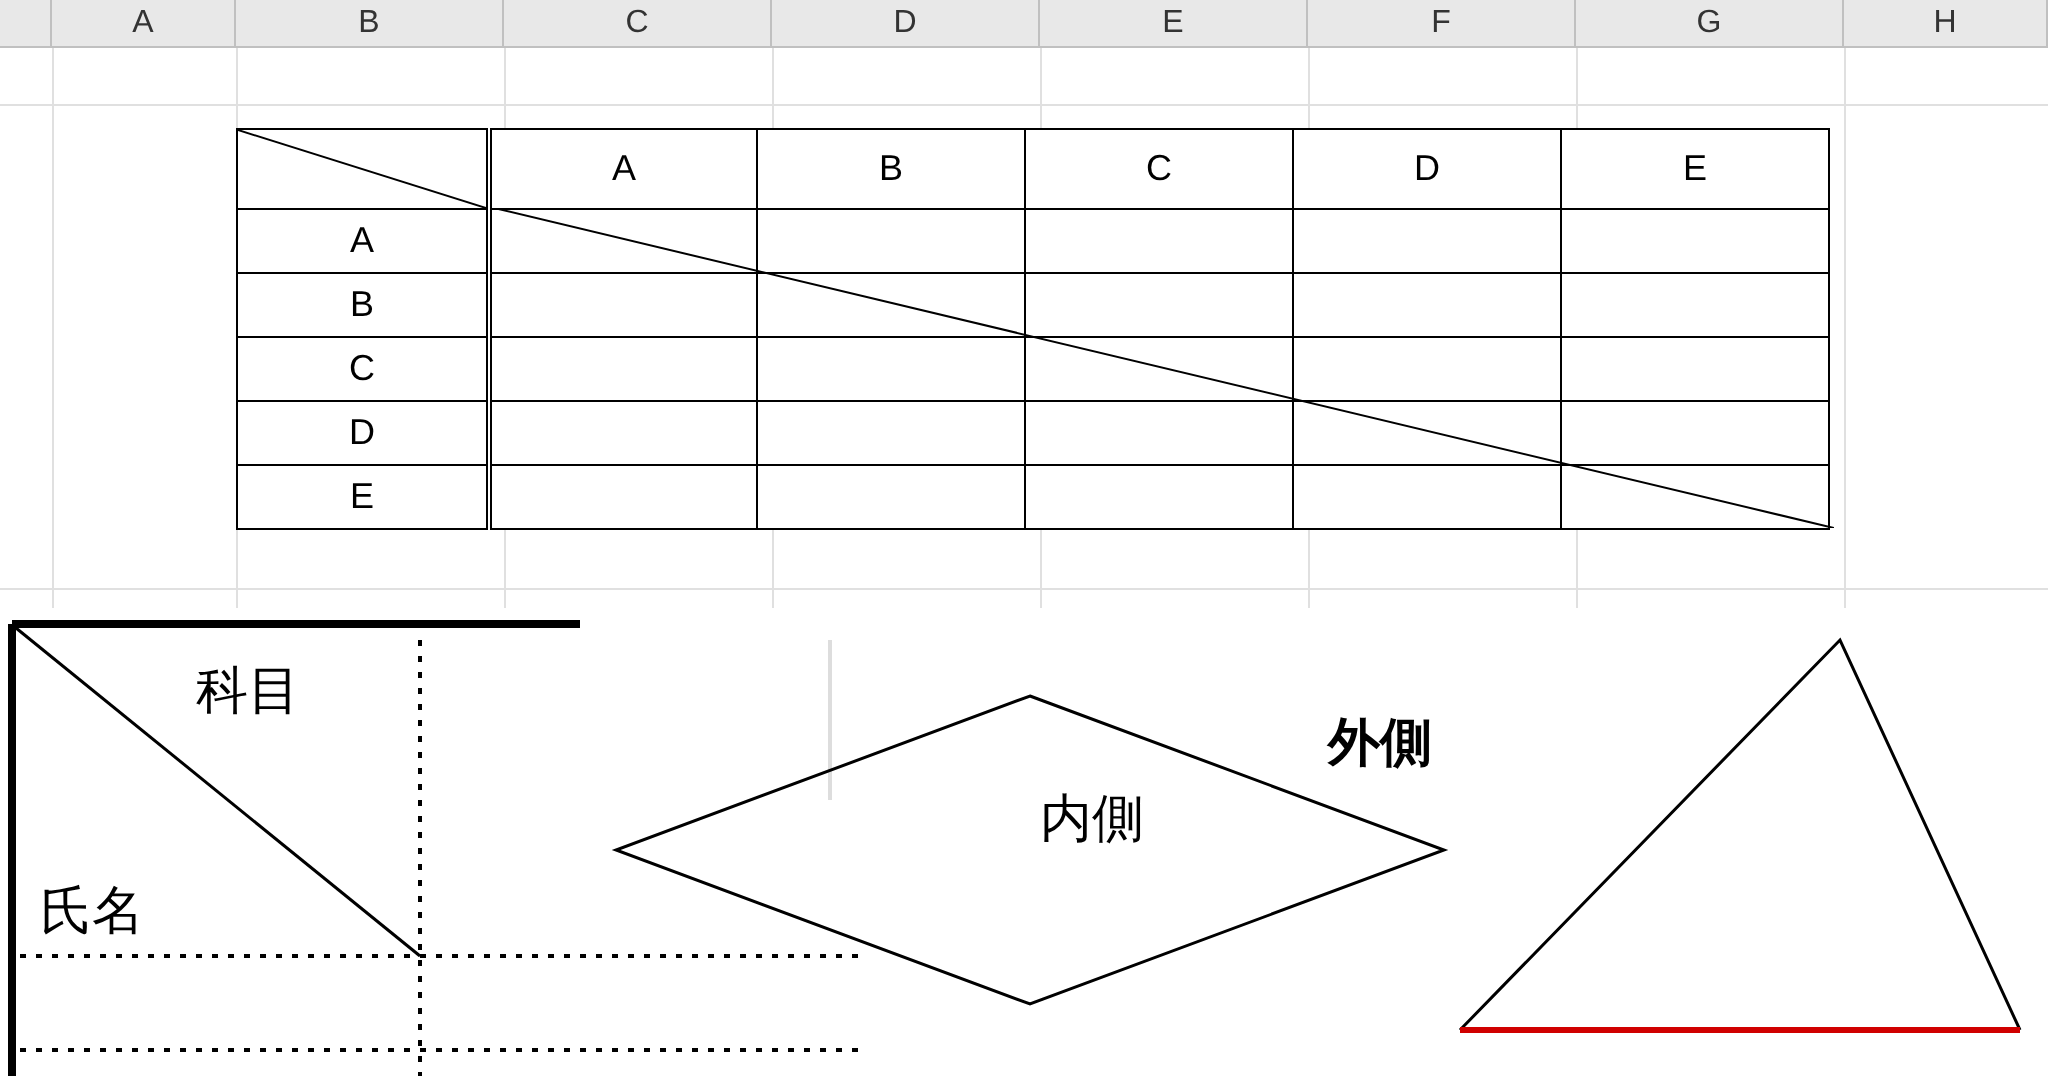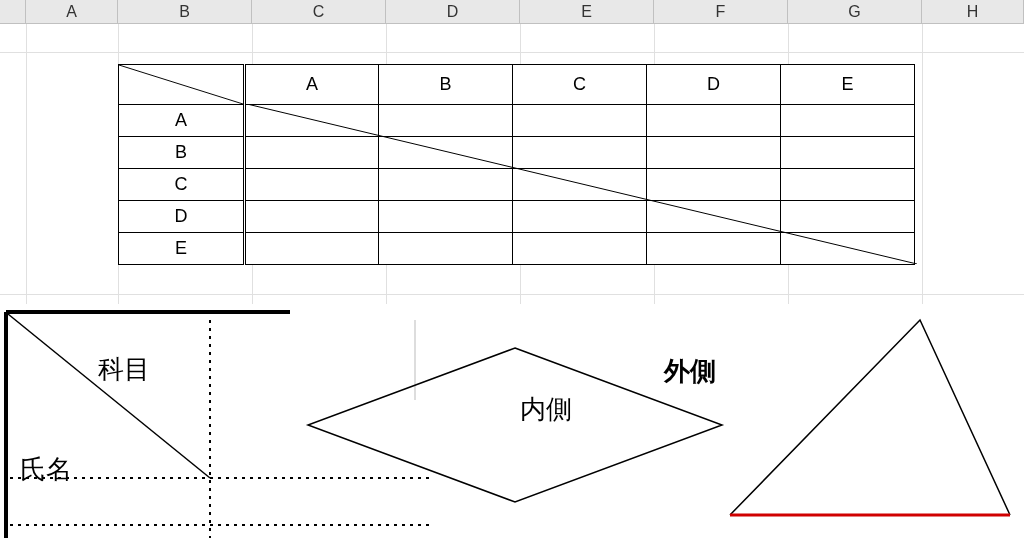--- a/index.html
+++ b/index.html
@@ -203,22 +203,22 @@
 
       <line x1="8" y1="14" x2="210" y2="178" stroke="#000" stroke-width="1.5"></line>
 
       <line x1="210" y1="20" x2="210" y2="238" stroke="#000" stroke-width="2" stroke-dasharray="3 5"></line>
 
       <line x1="10" y1="178" x2="430" y2="178" stroke="#000" stroke-width="2" stroke-dasharray="3 5"></line>
       <line x1="10" y1="225" x2="430" y2="225" stroke="#000" stroke-width="2" stroke-dasharray="3 5"></line>
 
       <line x1="415" y1="20" x2="415" y2="100" stroke="#ddd" stroke-width="2"></line>
     </svg>
-    <div class="label" style="left:98px; top:52px;">科目</div>
-    <div class="label" style="left:20px; top:138px;margin-top:14px;">氏名</div>
+    <div class="label" style="left:98px; top:28px;">科目</div>
+    <div class="label" style="left:20px; top:138px;">氏名</div>
 
     <svg style="left:300px; top:40px;" width="430" height="170">
       <polygon points="215,8 422,85 215,162 8,85" fill="none" stroke="#000" stroke-width="1.5"></polygon>
     </svg>
     <div class="label" style="left:520px; top:92px;font-family:Liberation Mono, monospace;">内側</div>
     <div class="label" style="left:664px; top:54px;font-weight:bold;">外側</div>
 
     <svg style="left:720px; top:10px;" width="300" height="210">
       <polyline points="10,205 200,10 290,205" fill="none" stroke="#000" stroke-width="1.5"></polyline>
       <line x1="10" y1="205" x2="290" y2="205" stroke="#d00000" stroke-width="3"></line>

